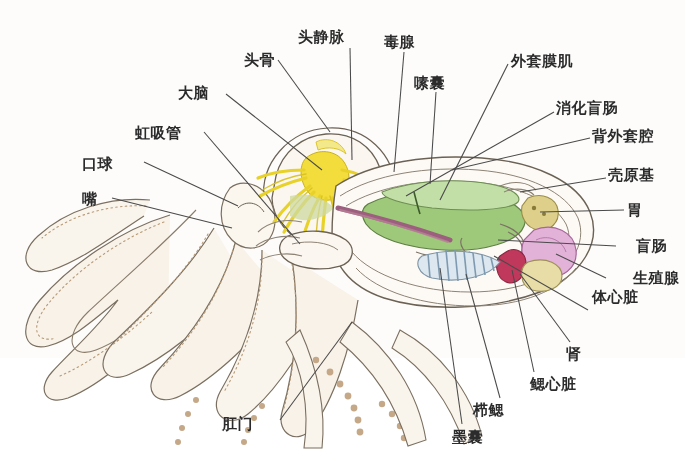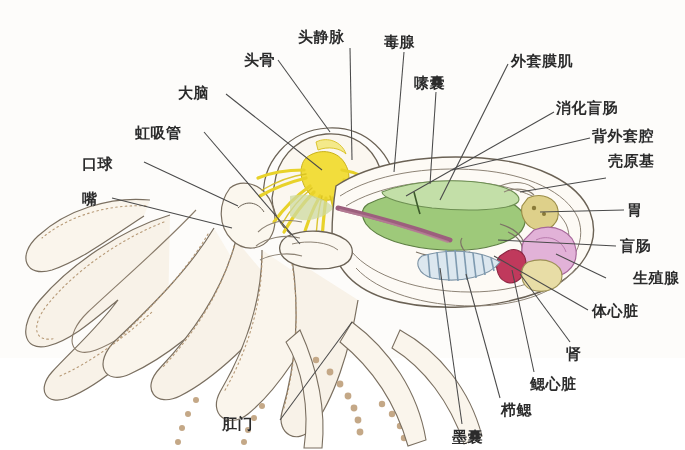--- a/index.html
+++ b/index.html
@@ -268,26 +268,26 @@
 
   <div class="lbl" style="left:298px; top:30px;">头静脉</div>
   <div class="lbl" style="left:384px; top:35px;">毒腺</div>
   <div class="lbl" style="left:228px; top:53px;margin-left:16px;">头骨</div>
   <div class="lbl" style="left:414px; top:76px;">嗉囊</div>
   <div class="lbl" style="left:178px; top:86px;">大脑</div>
   <div class="lbl" style="left:511px; top:54px;">外套膜肌</div>
   <div class="lbl" style="left:556px; top:101px;">消化盲肠</div>
   <div class="lbl" style="left:135px; top:126px;">虹吸管</div>
   <div class="lbl" style="left:592px; top:129px;">背外套腔</div>
-  <div class="lbl" style="left:608px; top:154px;text-align:center;">壳原基</div>
+  <div class="lbl" style="left:608px; top:168px;text-align:center;">壳原基</div>
   <div class="lbl" style="left:82px;  top:157px;">口球</div>
   <div class="lbl" style="left:627px; top:203px;">胃</div>
   <div class="lbl" style="left:82px;  top:192px;">嘴</div>
-  <div class="lbl" style="left:620px; top:239px;">盲肠</div>
+  <div class="lbl" style="left:636px; top:239px;">盲肠</div>
   <div class="lbl" style="left:610px; top:271px;margin-left:23px;">生殖腺</div>
-  <div class="lbl" style="left:592px; top:304px;">体心脏</div>
+  <div class="lbl" style="left:592px; top:290px;">体心脏</div>
   <div class="lbl" style="left:566px; top:347px;">肾</div>
   <div class="lbl" style="left:530px; top:377px;">鳃心脏</div>
-  <div class="lbl" style="left:501px; top:403px;">栉鳃</div>
+  <div class="lbl" style="left:473px; top:403px;">栉鳃</div>
   <div class="lbl" style="left:222px; top:417px;">肛门</div>
   <div class="lbl" style="left:452px; top:430px;">墨囊</div>
 
 </div>
 
 </body></html>

